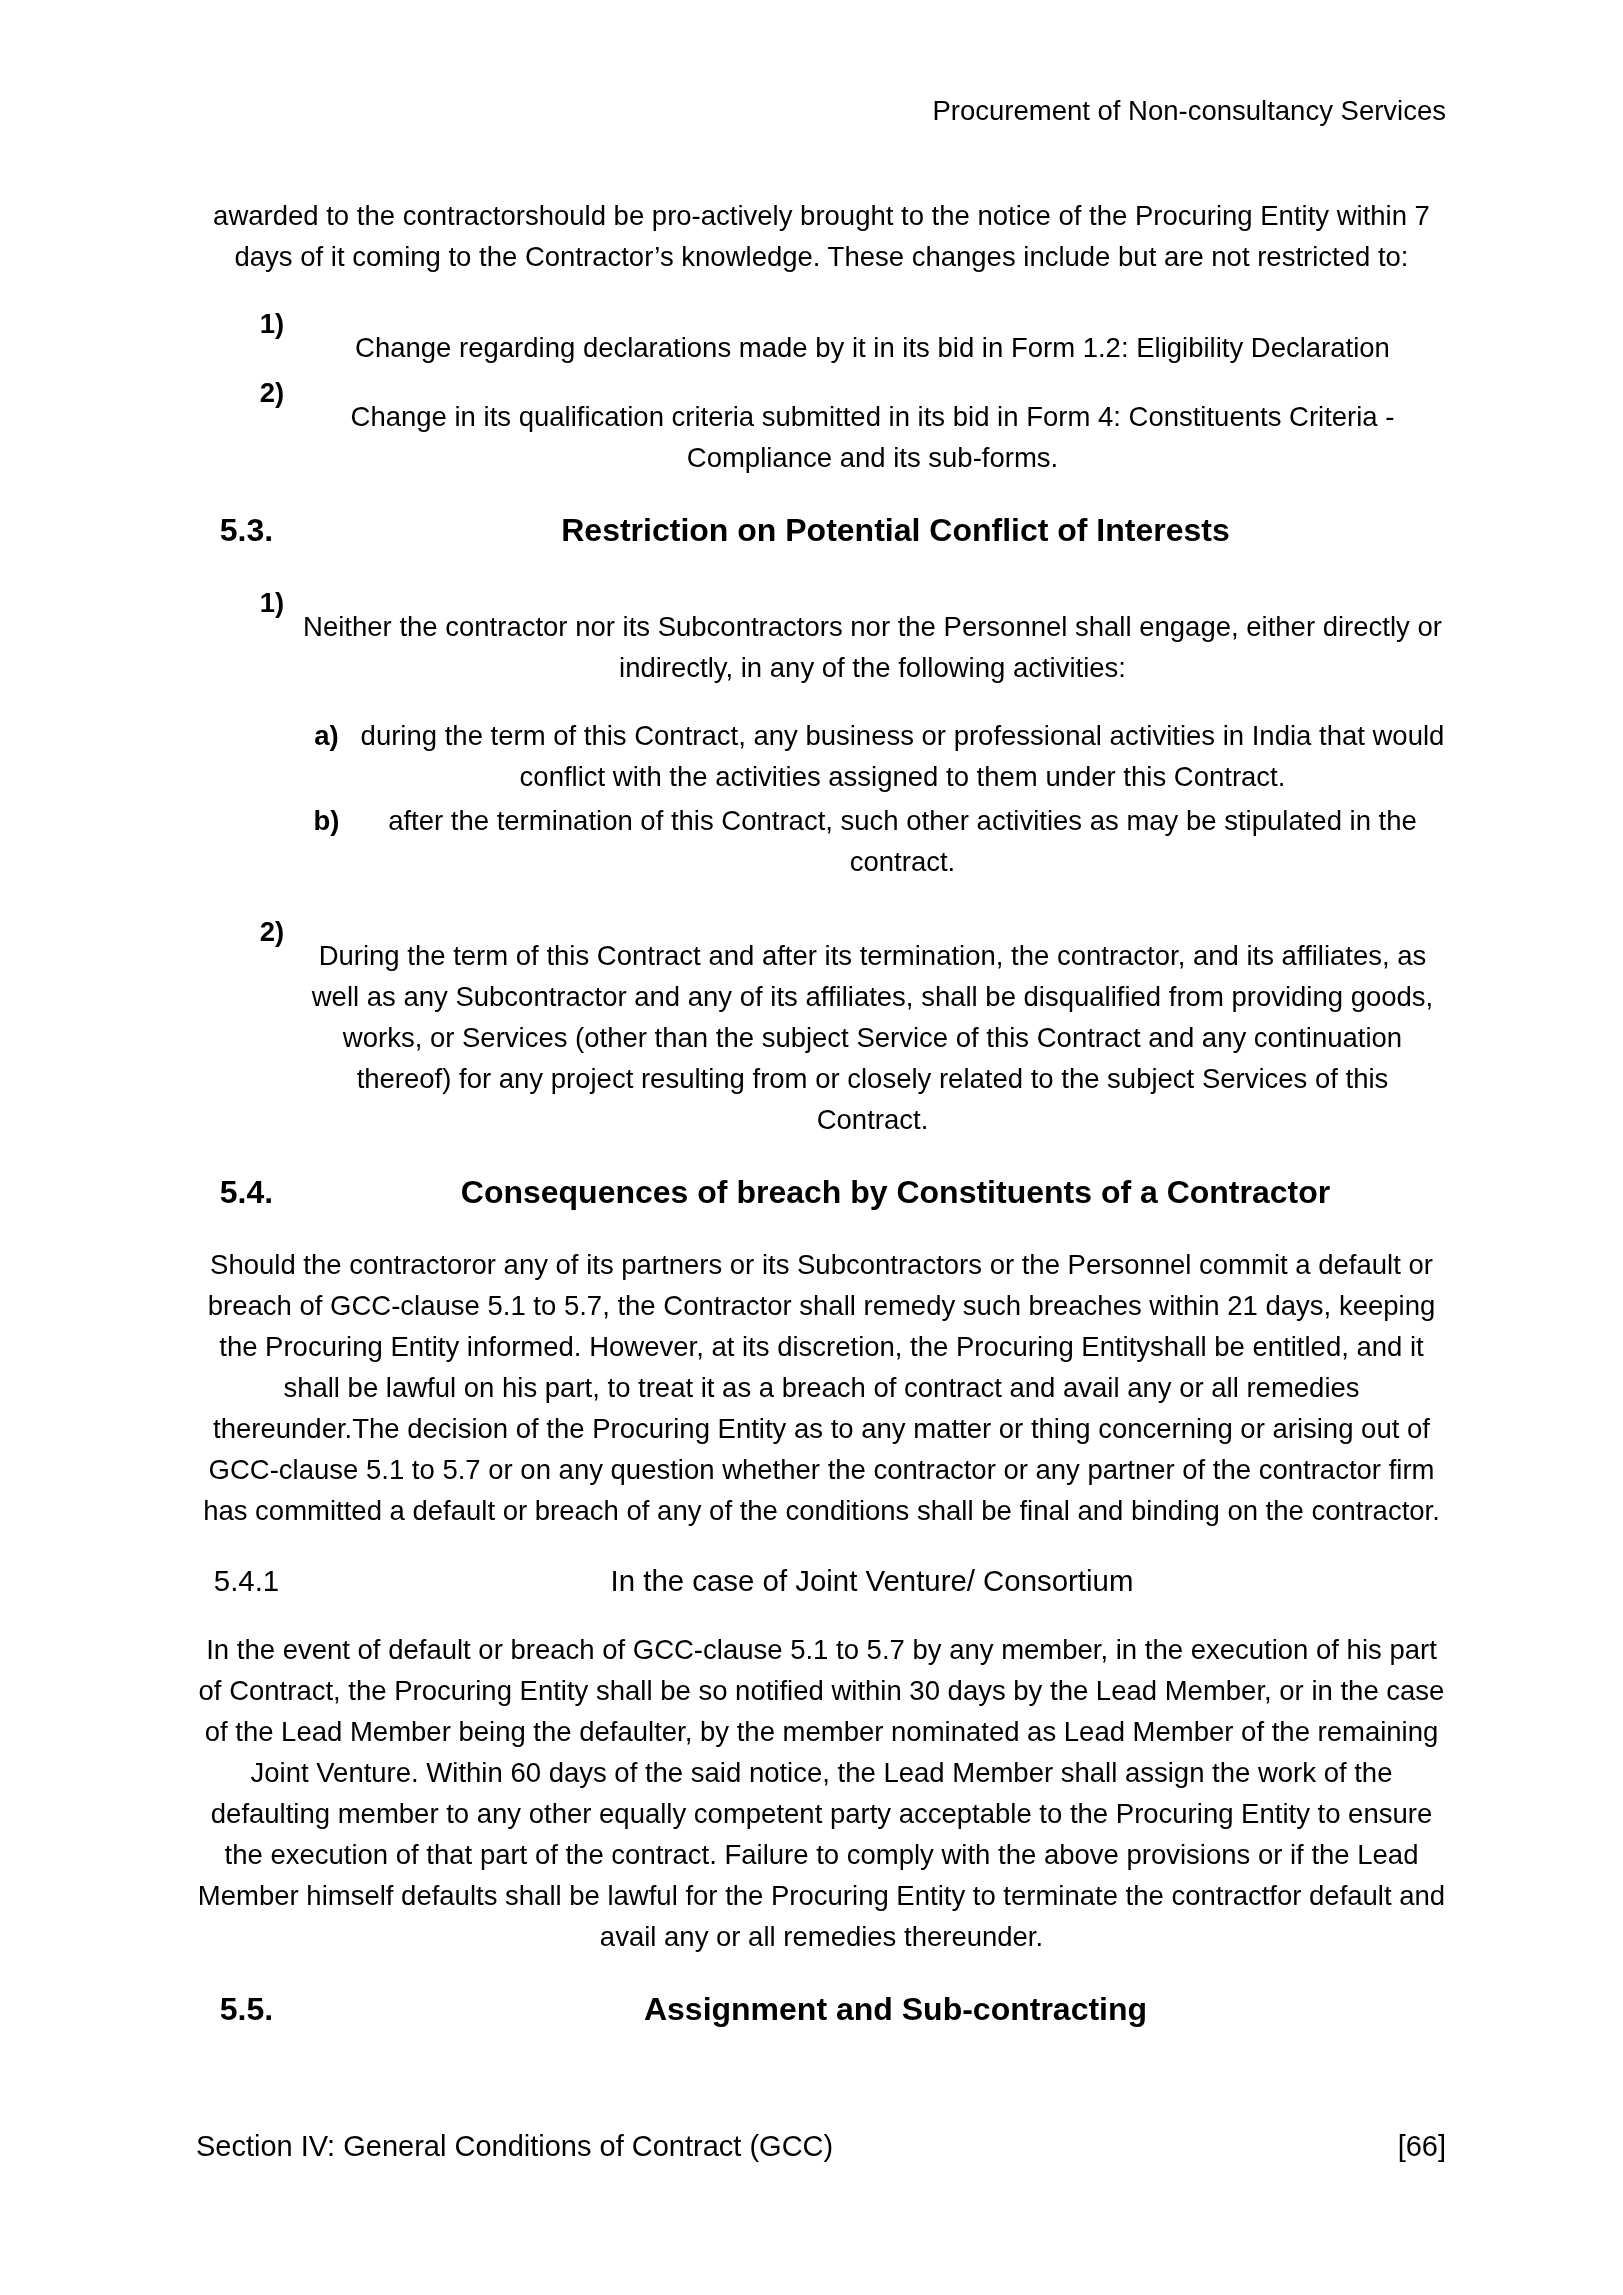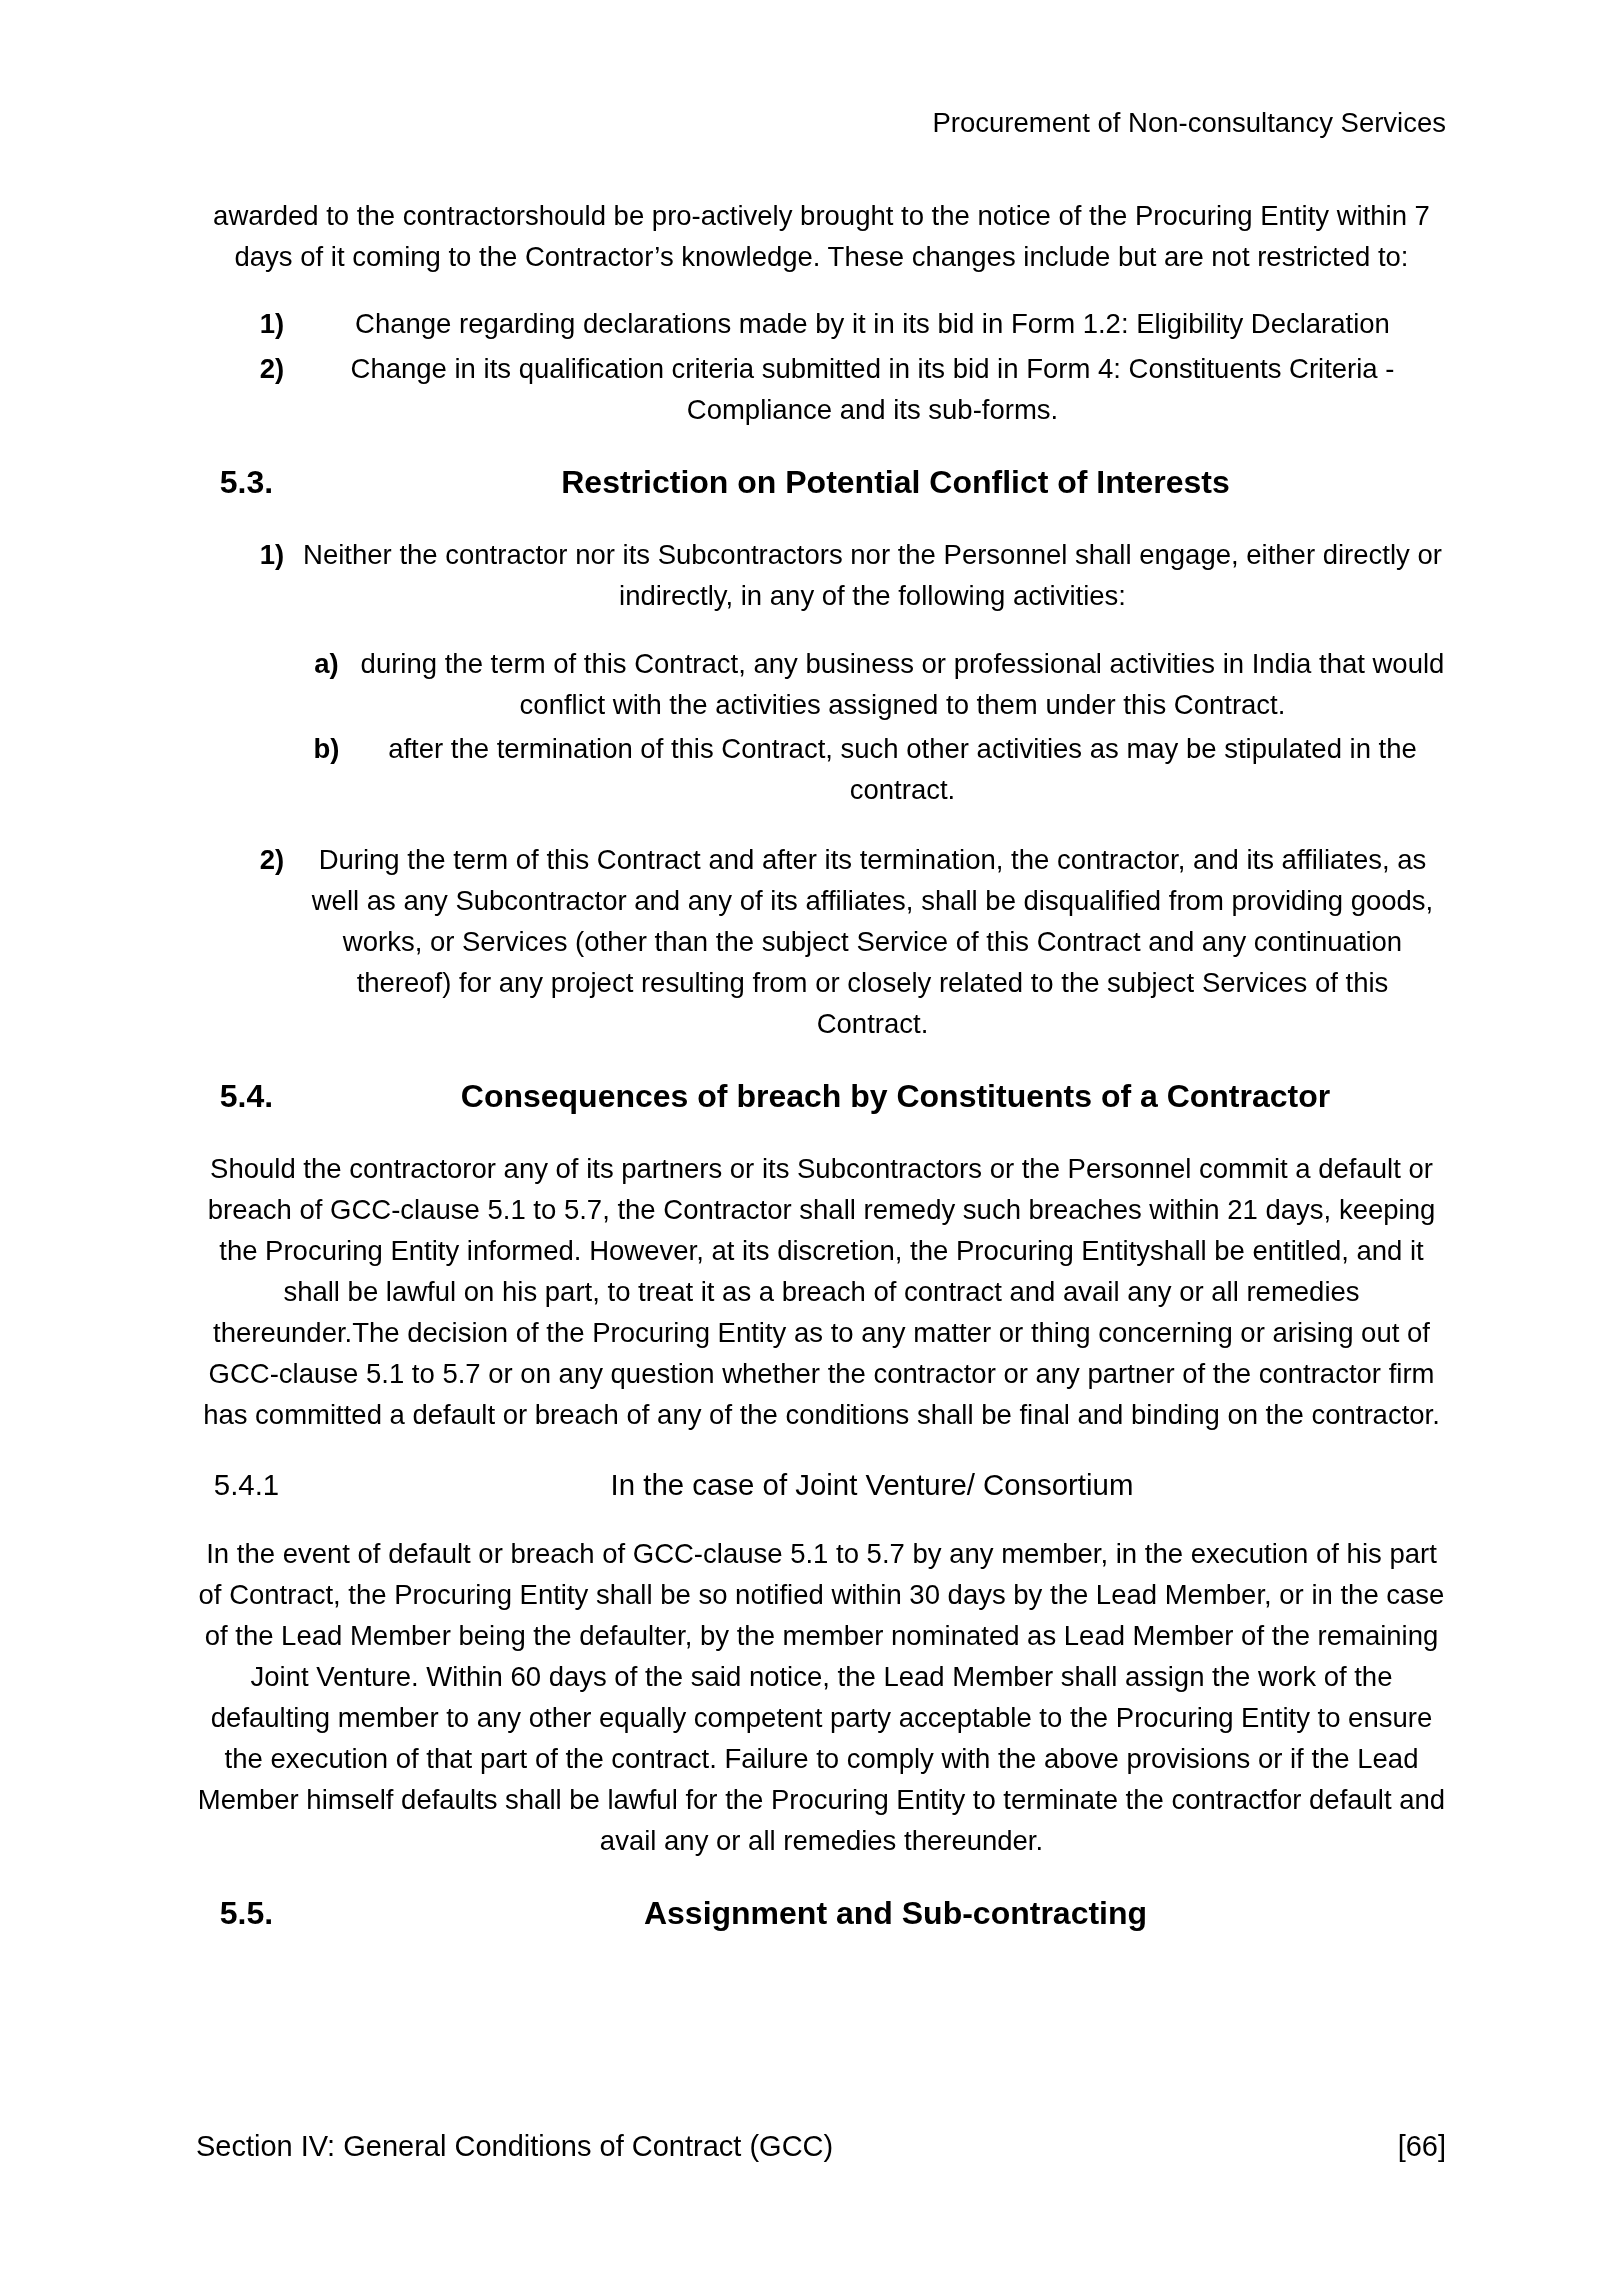--- a/index.html
+++ b/index.html
@@ -11,21 +11,21 @@
     position: relative;
     width: 1623px;
     height: 2295px;
     background: #ffffff;
     color: #000000;
     font-family: "Liberation Sans", sans-serif;
     overflow: hidden;
   }
   .header {
     position: absolute;
-    top: 104px;
+    top: 92px;
     left: 196px;
     right: 177px;
     text-align: right;
     font-size: 27.5px;
     line-height: 37px;
   }
   .content {
     position: absolute;
     top: 195px;
     left: 196px;
@@ -40,21 +40,21 @@
   .blocklist { margin: 0 0 29px 0; }
   .l1-item {
     display: flex;
     margin: 0 0 3.9px 0;
   }
   .l1-item .marker {
     flex: 0 0 52px;
     margin-left: 50px;
     font-weight: bold;
   }
-  .l1-item .text { flex: 1; }
+  .l1-item .text { flex: 1; margin-top: 24px; }
   .l2-list { margin: 0 0 29px 0; }
   .l2-item {
     display: flex;
     margin: 0 0 2.6px 0;
   }
   .l2-item .marker {
     flex: 0 0 63px;
     margin-left: 99px;
     font-weight: bold;
   }

